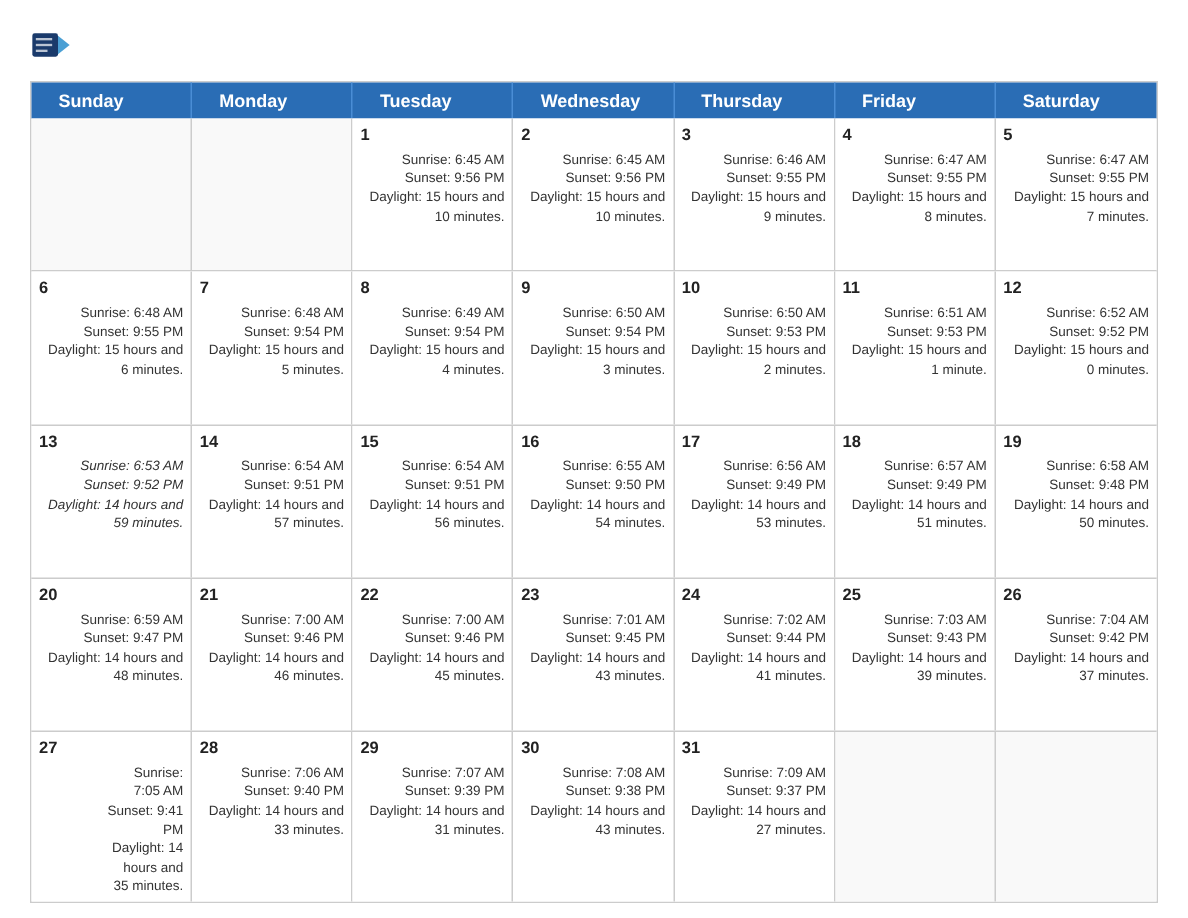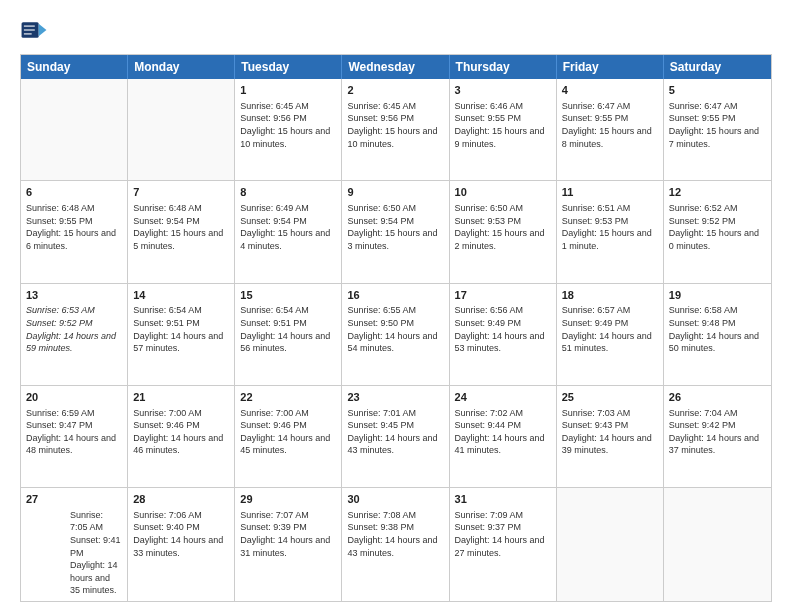--- a/index.html
+++ b/index.html
@@ -61,21 +61,21 @@
     }
     .cal-header {
       display: grid;
       grid-template-columns: repeat(7, 1fr);
       background: #2a6db5;
     }
     .cal-header-cell {
       color: #fff;
       font-size: 12px;
       font-weight: bold;
-      padding: 5px 6px;
+      padding: 5px 18px;
       border-right: 1px solid #4a8dd5;
       text-align: left;
     }
     .cal-header-cell:last-child { border-right: none; }
     .cal-body {
       flex: 1;
       display: flex;
       flex-direction: column;
     }
     .cal-row {
@@ -100,20 +100,21 @@
       font-size: 11px;
       font-weight: bold;
       color: #222;
       display: block;
       margin-bottom: 2px;
     }
     .cal-cell .info {
       font-size: 9px;
       color: #333;
       line-height: 1.4;
+      text-align: right;
     }
   </style>
 </head>
 <body>
 
 <div class="page">
   <div class="header">
     <div class="logo">
       <svg class="logo-icon" viewBox="0 0 36 36">
         <rect x="2" y="8" width="22" height="20" rx="2" fill="#1a3a6b"></rect>

